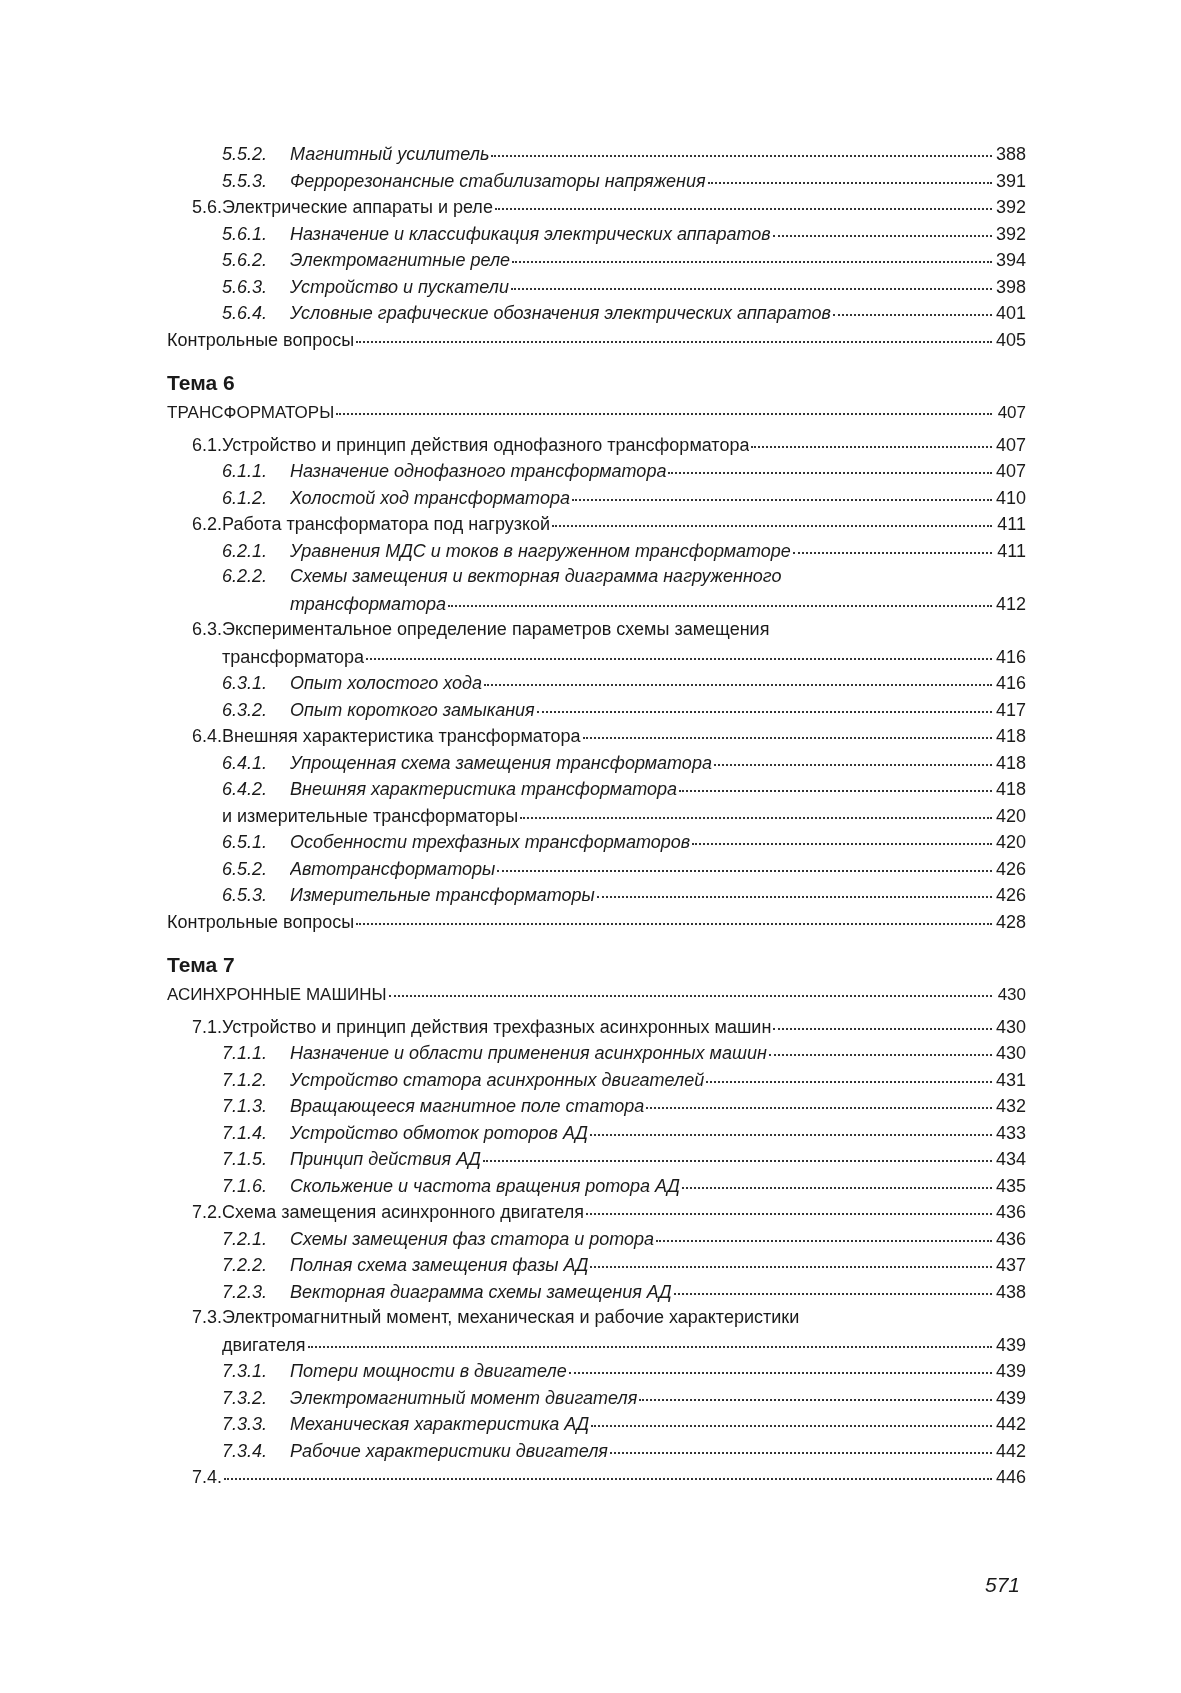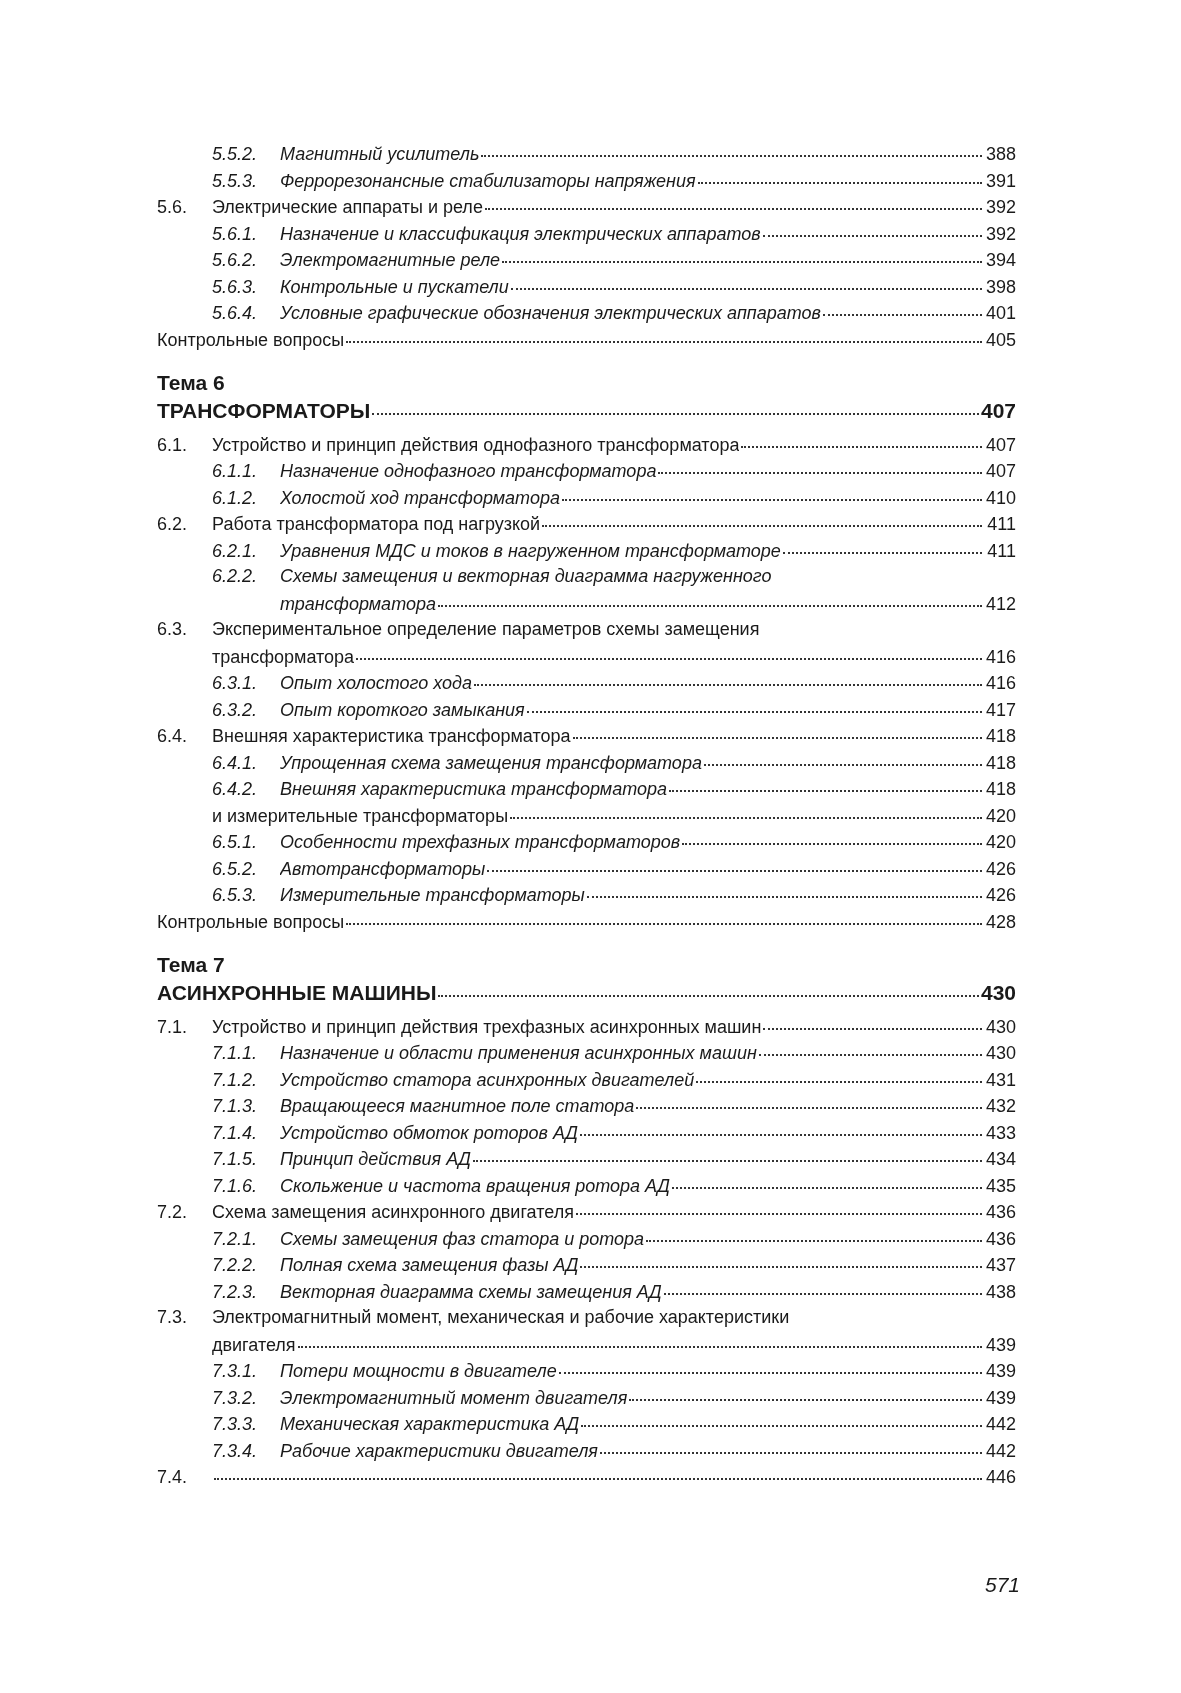--- a/index.html
+++ b/index.html
@@ -1,32 +1,32 @@
 <!DOCTYPE html>
 <html><head>
 <meta charset="utf-8">
 <style>
   html, body { margin: 0; padding: 0; background: #ffffff; }
   body { width: 1181px; height: 1693px; position: relative; overflow: hidden;
          font-family: "Liberation Sans", "DejaVu Sans", sans-serif; color: #1a1a1a; }
-  .page { position: absolute; left: 157px; top: 140px; width: 859px; }
+  .page { position: absolute; left: 167px; top: 140px; width: 859px; }
   .row { display: flex; align-items: baseline; font-size: 18px; line-height: 26.5px; height: 26.5px; white-space: nowrap; }
   .num { flex: 0 0 auto; }
-  .lvl1 .num { width: 55px; }
+  .lvl1 .num { width: 55px; text-align: right; }
   .lvl2 { padding-left: 55px; }
   .lvl2 .num { width: 68px; font-style: italic; }
   .lvl2 .title { font-style: italic; }
   .indent1 { padding-left: 55px; }
   .indent2 { padding-left: 123px; font-style: italic; }
   .title { flex: 0 1 auto; overflow: hidden; }
   .dots { flex: 1 1 auto; overflow: hidden; margin: 0 2px; height: 20px; position: relative; }
   .dots::after { content: ""; position: absolute; left: 0; right: 0; bottom: 3px; border-bottom: 2px dotted #333; }
   .page-ref { flex: 0 0 auto; text-align: right; min-width: 32px; }
   .theme-label { font-weight: bold; font-size: 21px; line-height: 30px; margin-top: 16px; }
-  .theme-title { font-weight: bold; font-size: 21px; }
+  .theme-title { font-weight: normal; font-size: 17px; }
   .gap { height: 6px; }
   .footer-num { position: absolute; left: 985px; top: 1573px; font-size: 21px; font-style: italic; }
 </style>
 </head>
 <body>
 
 <div class="page">
 
   <div class="row lvl2">
       <span class="num">5.5.2.</span>
@@ -53,21 +53,21 @@
       <span class="page-ref">392</span>
     </div>
   <div class="row lvl2">
       <span class="num">5.6.2.</span>
       <span class="title">Электромагнитные реле</span>
       <span class="dots"></span>
       <span class="page-ref">394</span>
     </div>
   <div class="row lvl2">
       <span class="num">5.6.3.</span>
-      <span class="title">Контрольные и пускатели</span>
+      <span class="title">Устройство и пускатели</span>
       <span class="dots"></span>
       <span class="page-ref">398</span>
     </div>
   <div class="row lvl2">
       <span class="num">5.6.4.</span>
       <span class="title">Условные графические обозначения электрических аппаратов</span>
       <span class="dots"></span>
       <span class="page-ref">401</span>
     </div>
   <div class="row">

